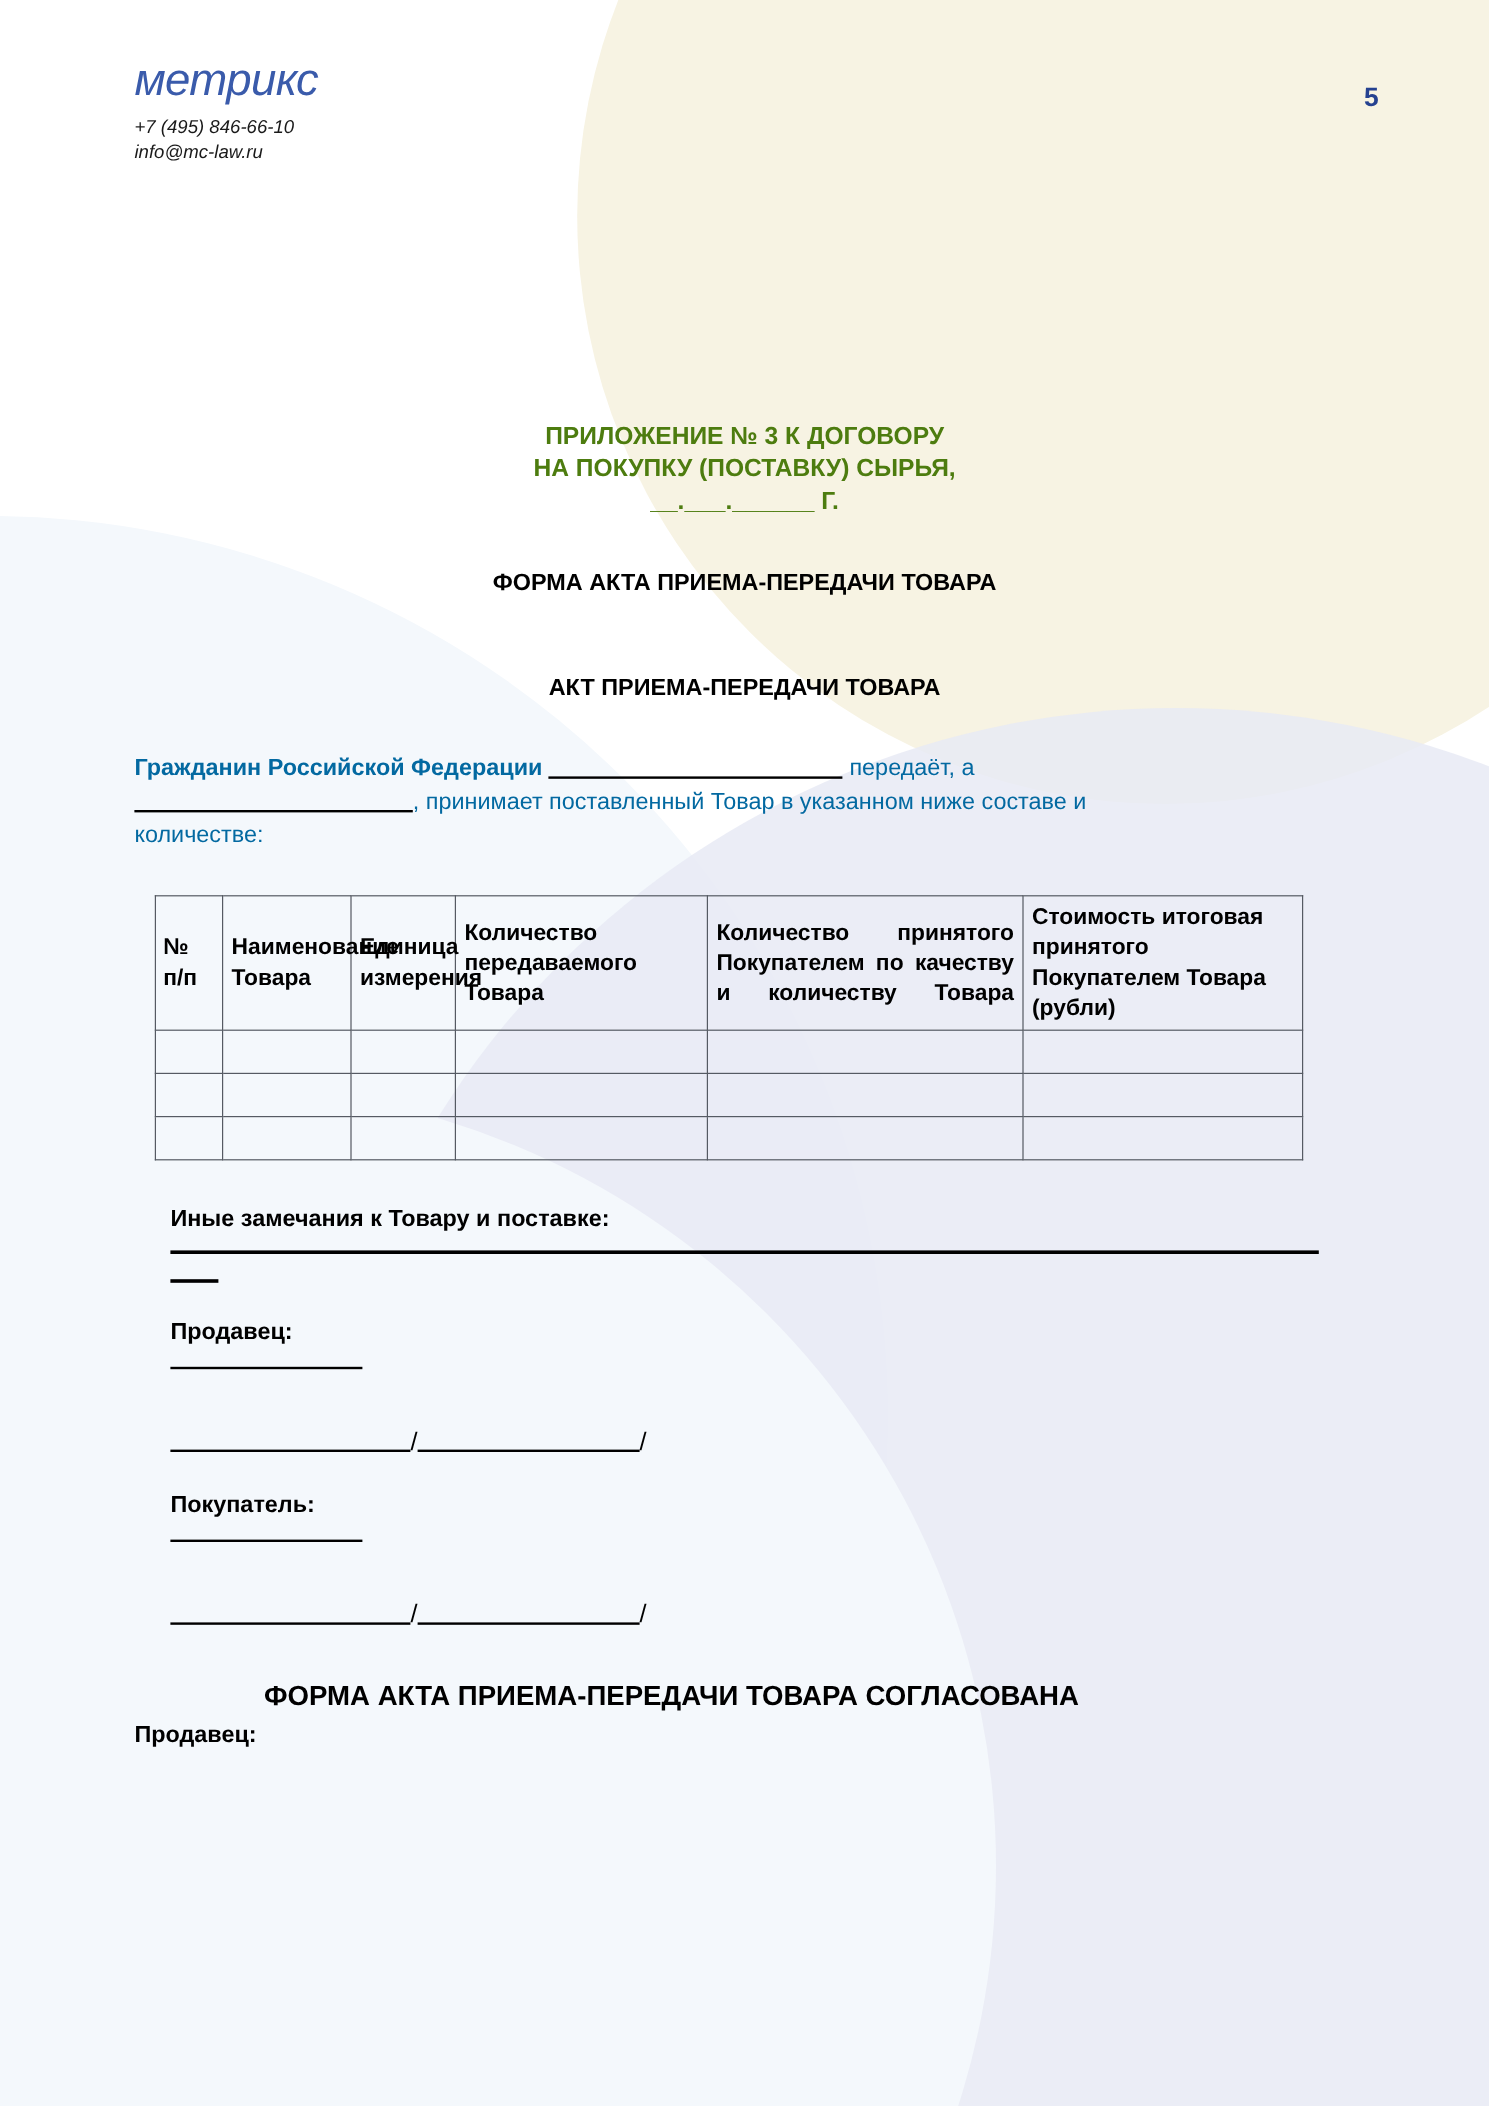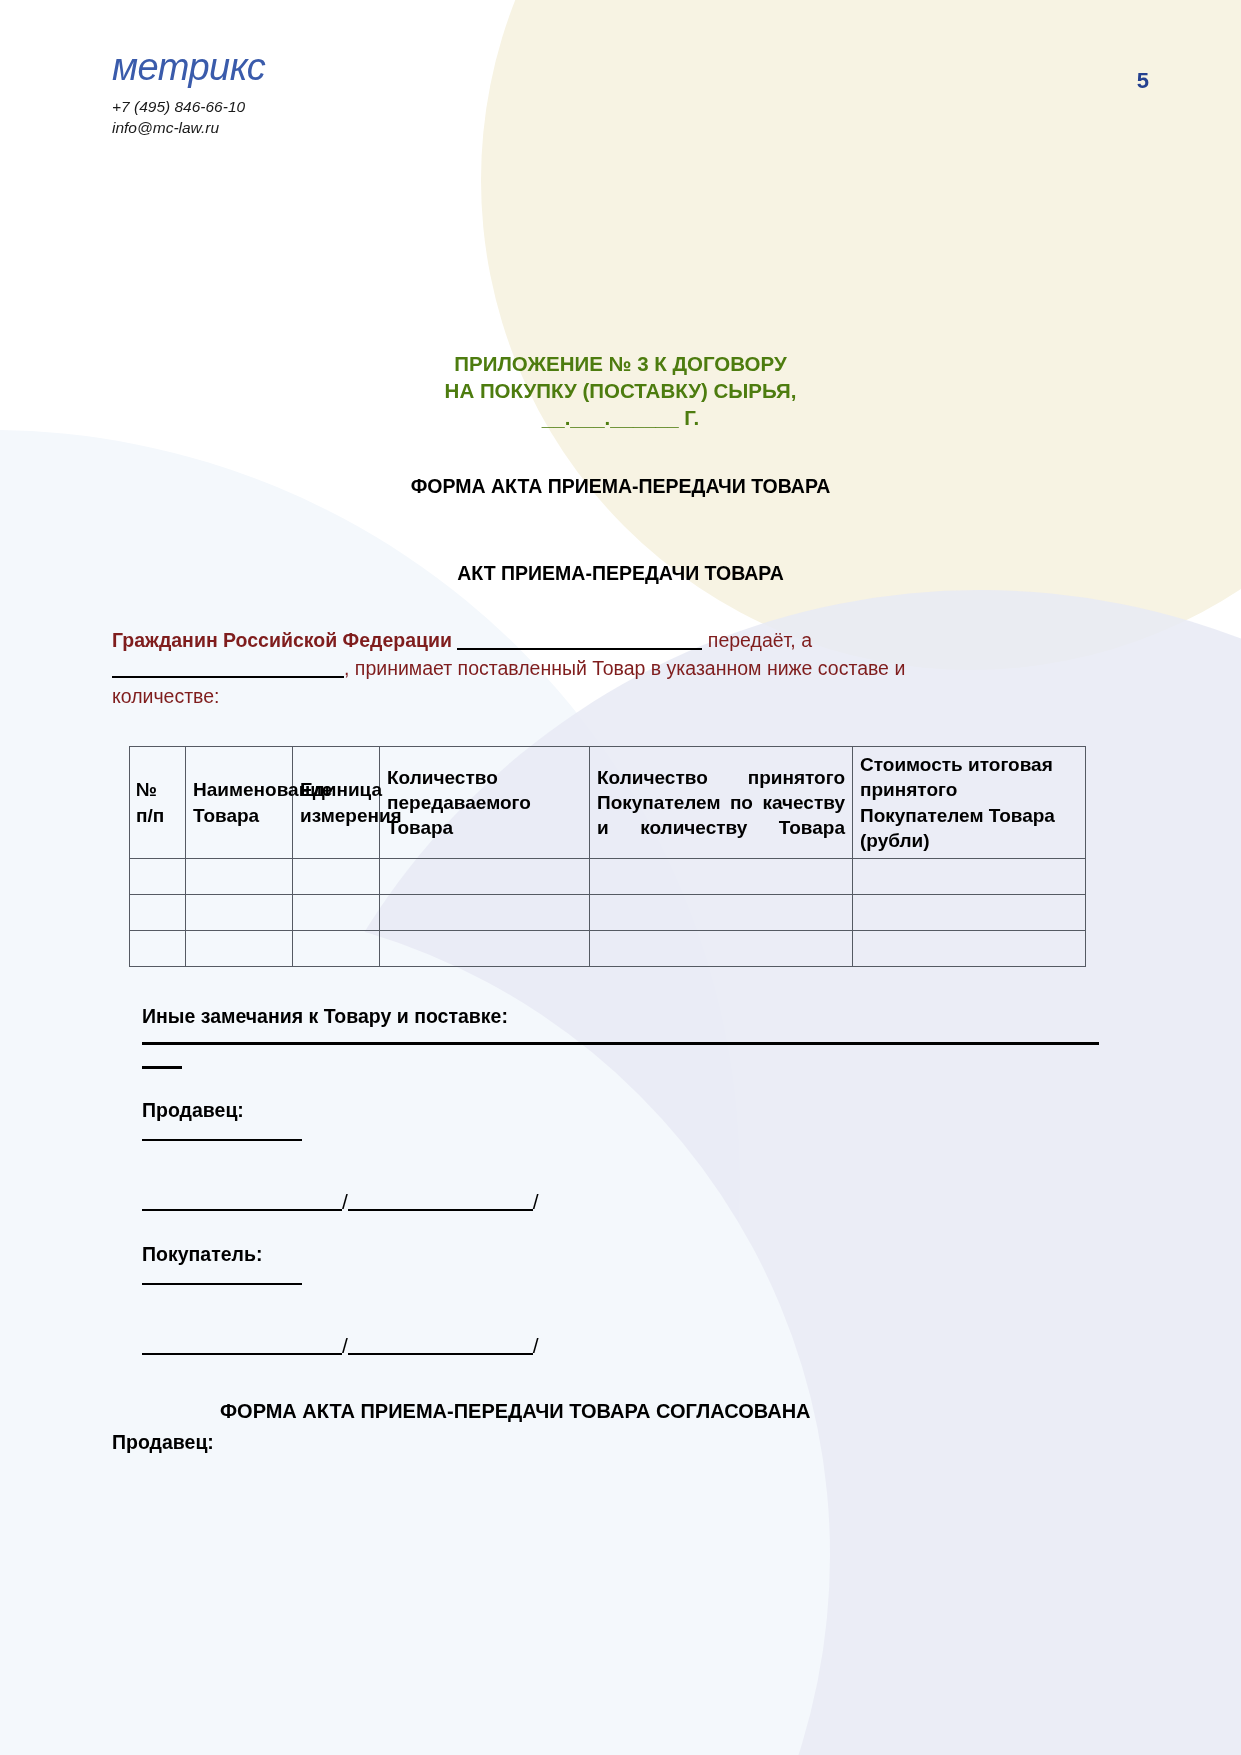--- a/index.html
+++ b/index.html
@@ -124,21 +124,21 @@
     font-weight: bold;
     font-size: 19.5px;
     margin-top: 64px;
   }
 
   .para {
     margin-top: 42px;
     font-size: 19.5px;
     line-height: 1.42;
     text-align: justify;
-    color: #7f1d1d;
+    color: #0369a1;
   }
   .para b { font-weight: bold; }
   .blank-md { display: inline-block; width: 245px; border-bottom: 2.5px solid #000; vertical-align: -3px; }
   .blank-md2 { display: inline-block; width: 232px; border-bottom: 2.5px solid #000; vertical-align: -3px; }
 
   
   .tbl-wrap { margin-top: 36px; }
   table.act {
     border-collapse: collapse;
     width: 873px;
@@ -202,21 +202,21 @@
     white-space: nowrap;
     line-height: 1;
   }
   .sig-blank-a { display: inline-block; width: 200px; border-bottom: 2.5px solid #000; vertical-align: -2px; }
   .sig-blank-b { display: inline-block; width: 185px; border-bottom: 2.5px solid #000; vertical-align: -2px; }
   .slash { font-size: 21px; }
 
   .agreed {
     margin-top: 44px;
     margin-left: 108px;
-    font-size: 20px;
+    font-size: 23px;
     font-weight: bold;
   }
   .seller-final {
     margin-top: 8px;
     margin-left: 0px;
     font-size: 19.5px;
     font-weight: bold;
   }
 </style>
 </head>

